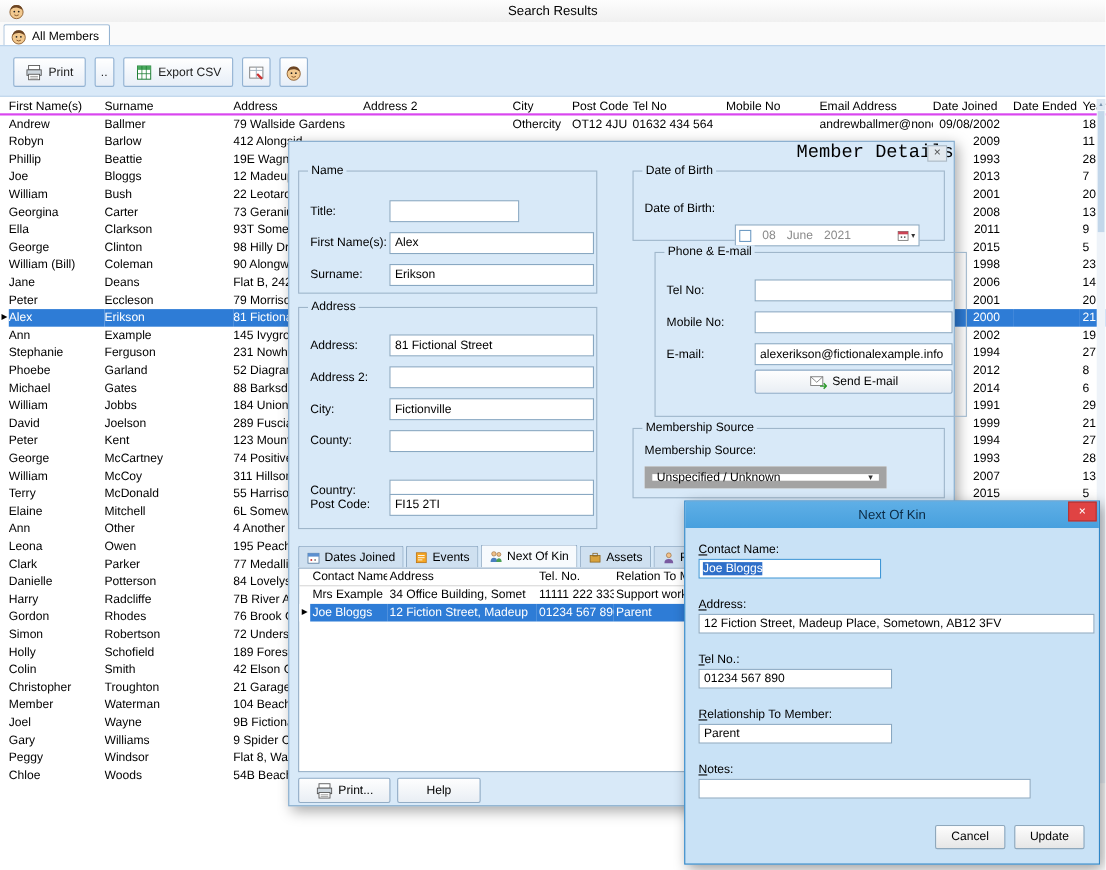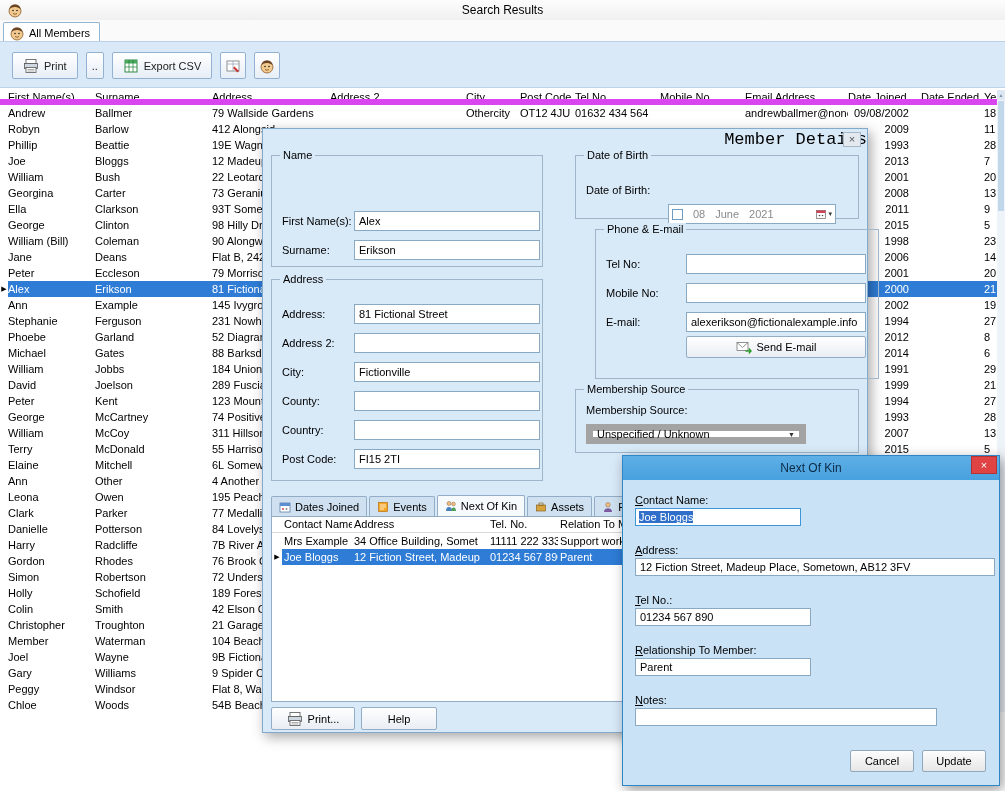--- a/index.html
+++ b/index.html
@@ -14,21 +14,21 @@
   .tabstrip { position:absolute; left:0; top:20px; width:1005px; height:21px; background:#fafafa; }
   .tab-allmembers { position:absolute; left:3px; top:2px; height:20px; display:flex; align-items:center; gap:4px; padding:0 9px 0 5px; background:#fff; border:1px solid #95b4d2; border-bottom:none; border-radius:2px 2px 0 0; }
 
   .toolbar { position:absolute; left:0; top:41px; width:1005px; height:47px; background:var(--toolbar-blue,#d9e9f8); border-top:1px solid #b9d2ea; border-bottom:1px solid #bdd4ea; }
   .tb-row { position:absolute; left:12px; top:10px; display:flex; gap:8px; align-items:center; }
   .tbtn { display:inline-flex; align-items:center; gap:5px; padding:0 10px; height:27px; background:linear-gradient(#ffffff,#e7eef7); border:1px solid #93b2d2; border-radius:2px; font:11px "Liberation Sans",sans-serif; color:#222; cursor:pointer; }
   .tbtn-sm { padding:0 5px; }
   .tbtn-ic { padding:0 4px; }
 
   
-  .grid-head { position:absolute; left:0; top:90px; width:1005px; height:15px; display:flex; padding-left:8px; background:#fff; border-bottom:6px solid #d946ef; overflow:hidden; }
+  .grid-head { position:absolute; left:0; top:90px; width:1005px; height:15px; display:flex; padding-left:8px; background:#fff; border-bottom:2px solid #d946ef; overflow:hidden; }
   .hcell { flex:none; overflow:hidden; white-space:nowrap; padding-right:2px; line-height:14px; }
   .grid-body { position:absolute; left:0; top:105px; width:1005px; overflow:hidden; }
   .grow { display:flex; height:16px; line-height:16px; }
   .cell { flex:none; overflow:hidden; white-space:nowrap; padding-right:2px; }
   .grow.sel .cell { background:var(--selection-blue,#2e7cd6); color:#fff; }
   .grow.sel .c-gut { background:#fff; color:#000; }
   .c-gut   { width:8px;  font-size:7px; text-align:center; padding:0; }
   .c-first { width:87px; }
   .c-sur   { width:117px; }
   .c-addr  { width:118px; }
@@ -830,20 +830,24 @@
 </div>
 
 <div class="dlg-md">
   <div class="md-titlebar">
     <div class="md-title">Member Details</div>
     <div class="md-close">×</div>
   </div>
 
   <div class="group g-name">
     <span class="glab">Name</span>
+    <div class="frow" style="top:26px">
+      <label>Title:</label>
+      <input class="tb" style="left: 82px; width: 118px;" value="">
+    </div>
     <div class="frow" style="top:55px">
       <label>First Name(s):</label>
       <input class="tb tb-l" value="Alex" style="">
     </div>
     <div class="frow" style="top:84px">
       <label>Surname:</label>
       <input class="tb tb-l" value="Erikson" style="">
     </div>
   </div>
 
@@ -858,21 +862,21 @@
       <input class="tb tb-l" value="" style="">
     </div>
     <div class="frow" style="top:82px">
       <label>City:</label>
       <input class="tb tb-l" value="Fictionville" style="">
     </div>
     <div class="frow" style="top:111px">
       <label>County:</label>
       <input class="tb tb-l" value="" style="">
     </div>
-    <div class="frow" style="top:140px">
+    <div class="frow" style="top:156px">
       <label>Country:</label>
       <input class="tb tb-l" value="" style="">
     </div>
     <div class="frow" style="top:169px">
       <label>Post Code:</label>
       <input class="tb tb-l" value="FI15 2TI" style="">
     </div>
   </div>
 
   <div class="group g-dob">

